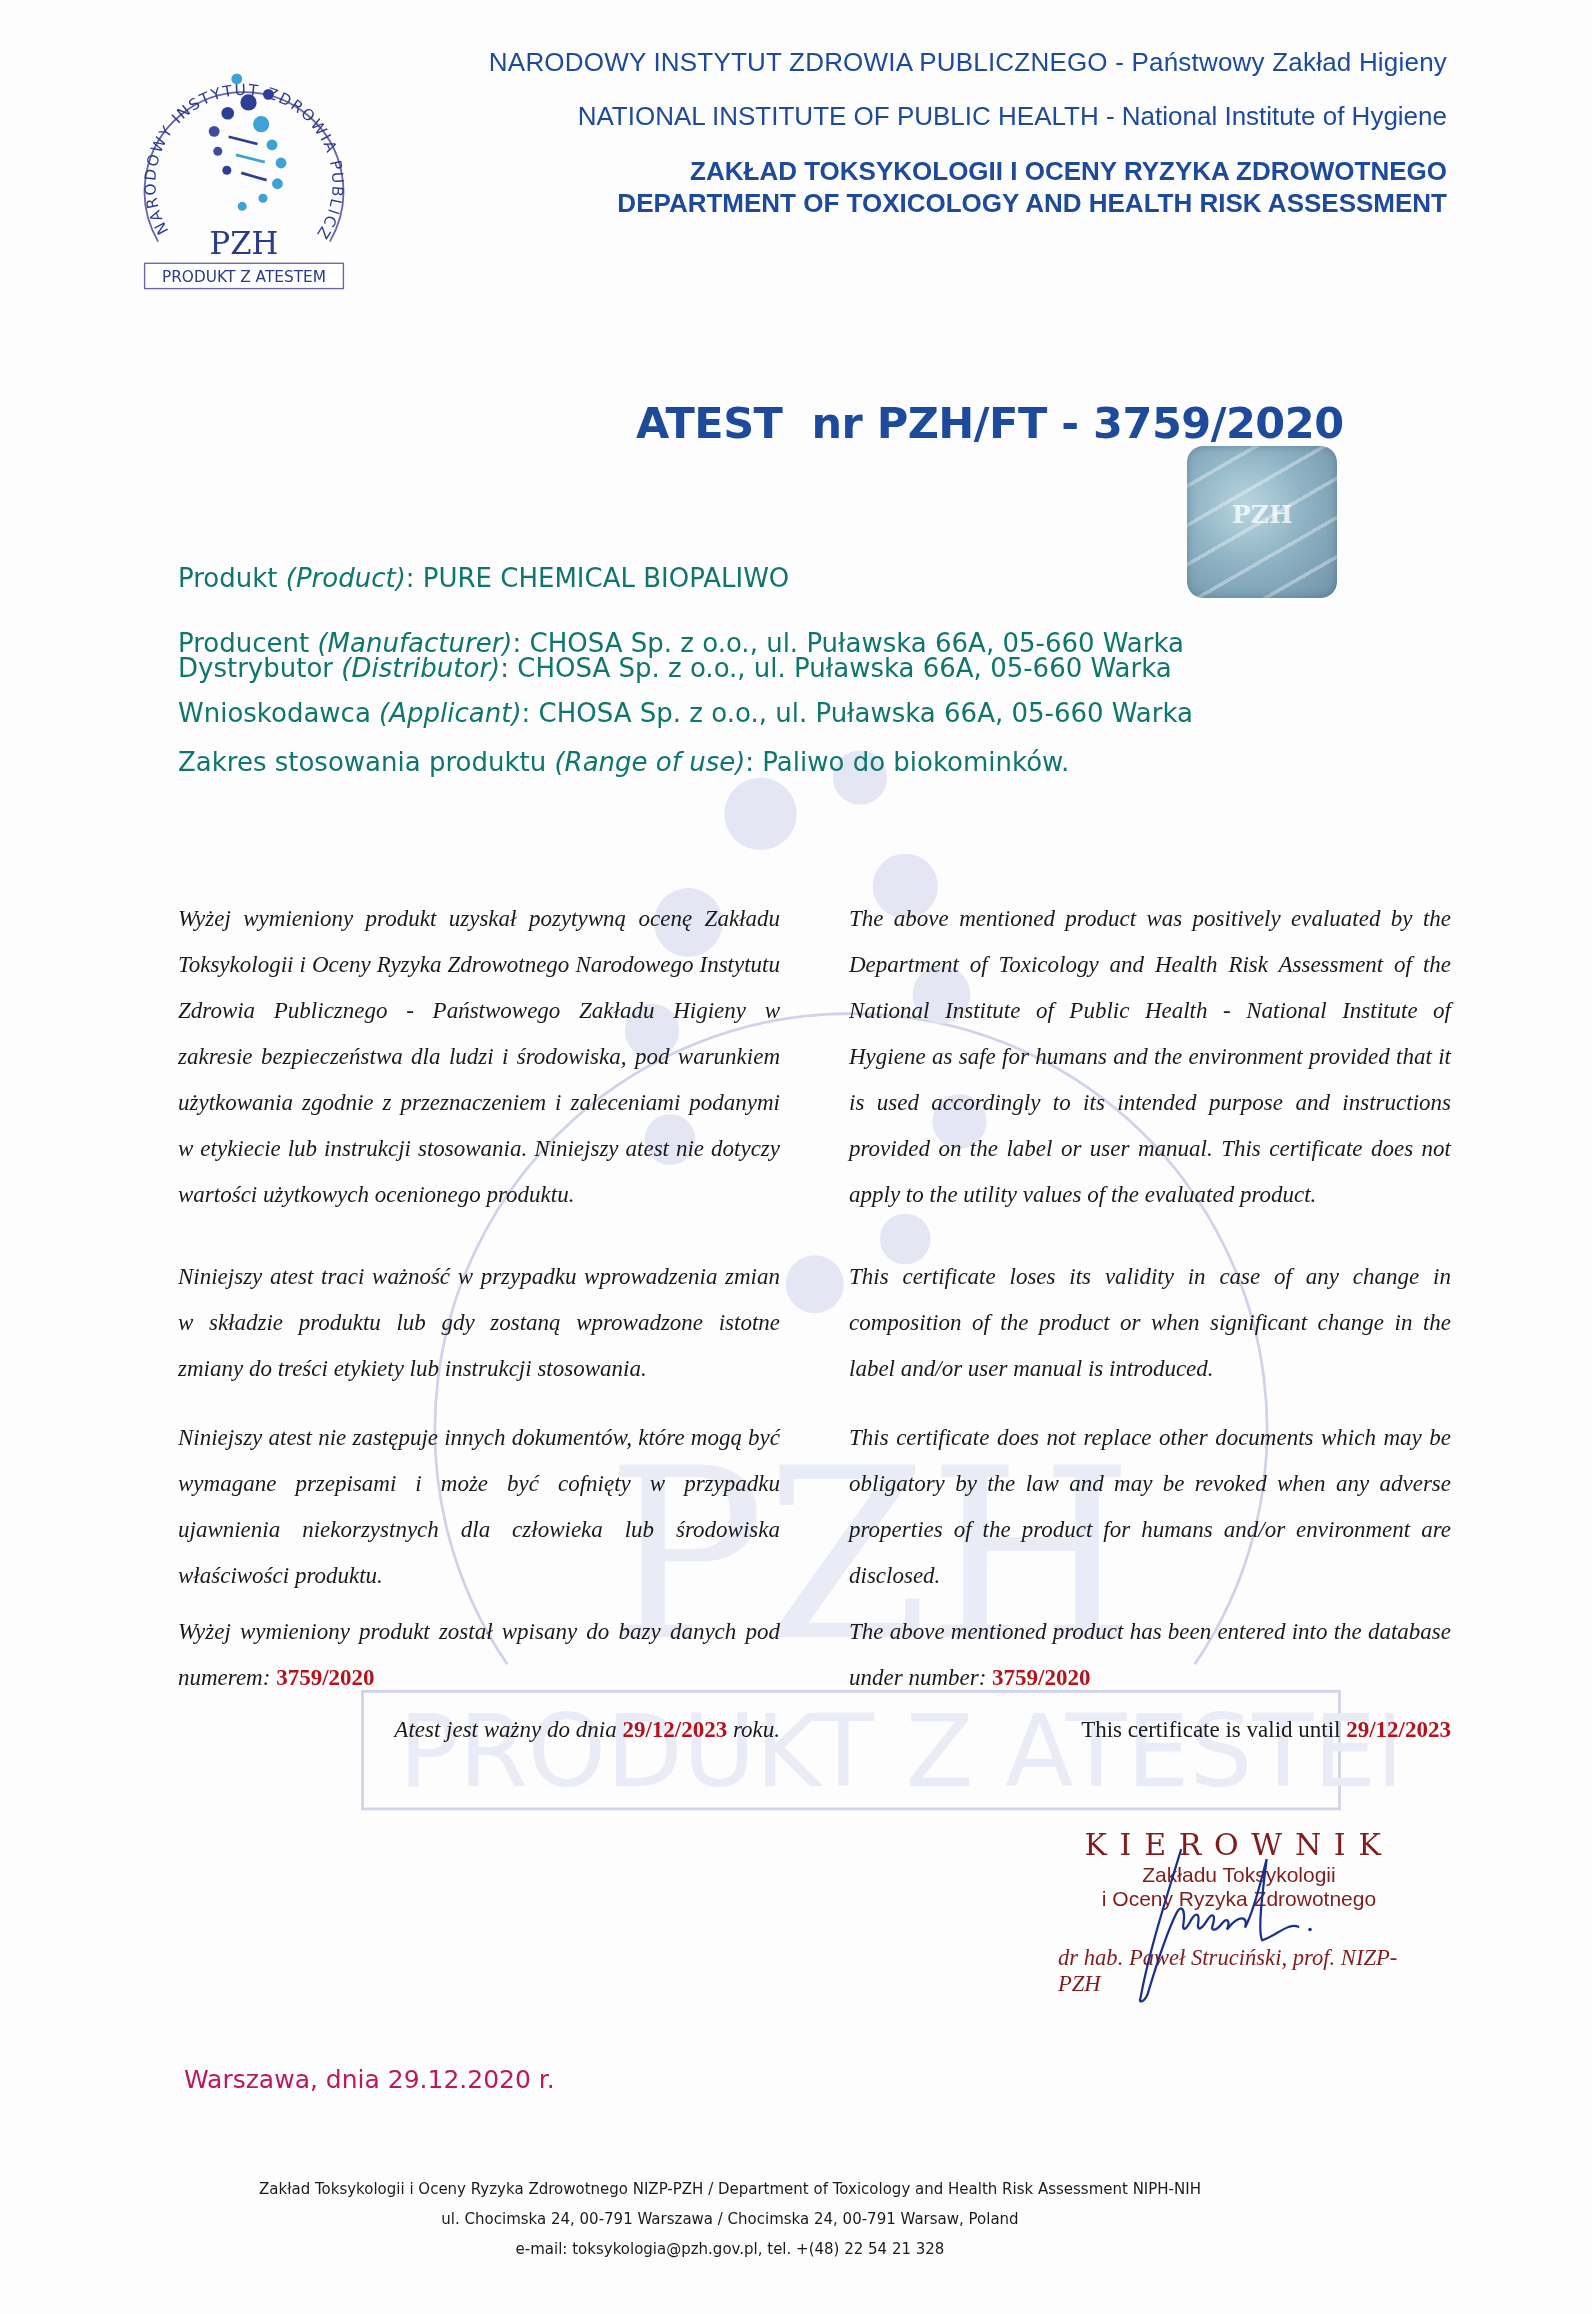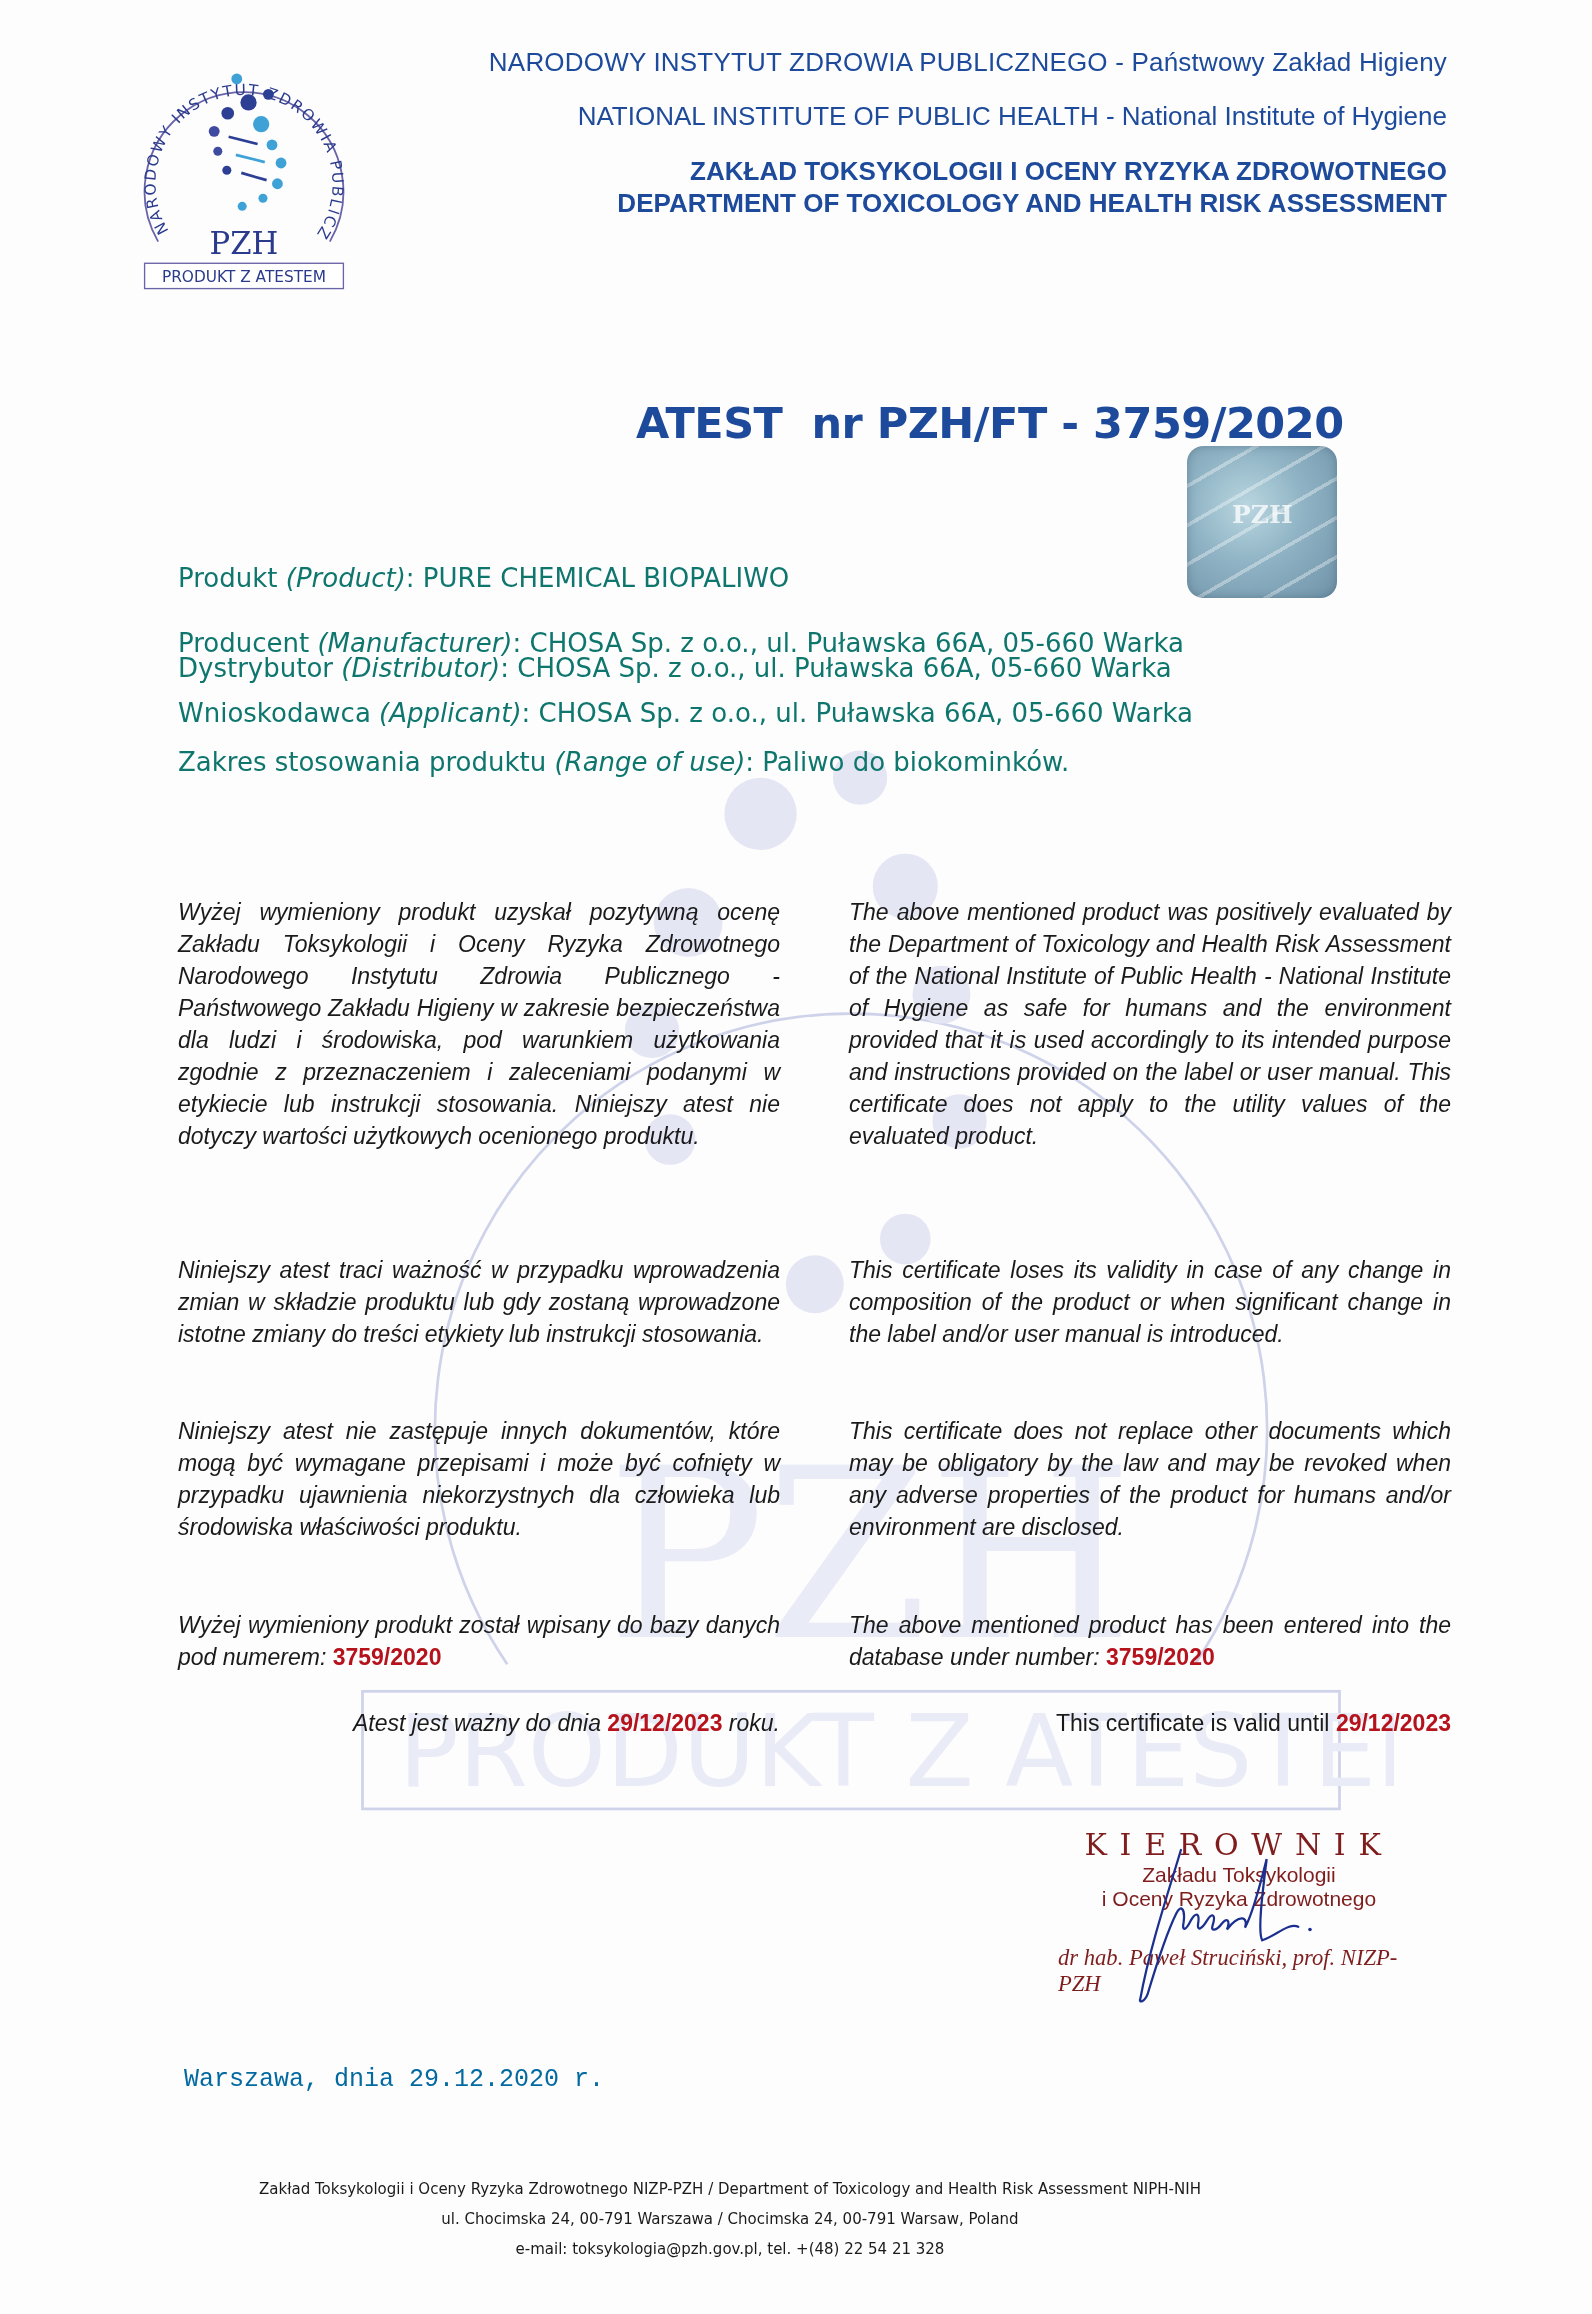--- a/index.html
+++ b/index.html
@@ -32,36 +32,36 @@
       repeating-linear-gradient(-30deg, rgba(255,255,255,0.35) 0 3.6px, transparent 3.6px 34px),
       radial-gradient(circle at 40% 40%, #b9d6e0 0%, #8fb3c4 45%, #6f92a8 100%);
     box-shadow: inset 0 0 9px rgba(40,70,90,0.35);
   }
   .holo-text { position: absolute; left: 45px; top: 54px; font-family: "DejaVu Serif", serif; font-size: 25px; color: rgba(255,255,255,0.75); font-weight: bold; }
 
   .info { left: 178px; font-size: 26px; font-family: "DejaVu Sans", sans-serif; color: #0f766e; white-space: nowrap; }
   .info .it { font-style: italic; }
   .row1 { top: 563px; } .row2 { top: 628px; } .row3 { top: 653px; } .row4 { top: 698px; } .row5 { top: 747px; }
 
-  .para { font-size: 23px; line-height: 32px; font-style: italic; text-align: justify; color: #1a1a1a; font-family: Liberation Sans, sans-serif; width: 602px; }
+  .para { font-size: 23px; line-height: 46px; font-style: italic; text-align: justify; color: #1a1a1a; font-family: Liberation Serif, serif; width: 602px; }
   .para .red { color: #b5121b; font-weight: bold; }
   .colL { left: 178px; }
   .colR { left: 849px; }
   .p1 { top: 896px; } .p2 { top: 1254px; } .p3 { top: 1415px; } .p4 { top: 1609px; } .p5 { top: 1707px; }
   .nojust { text-align: right; }
   .upright { font-style: normal; }
 
   
   .stamp { left: 1049px; top: 1827px; width: 380px; color: #7f1d1d; text-align: center; }
   .stamp .k { font-family: "DejaVu Serif", serif; font-size: 30px; letter-spacing: 12.7px; line-height: 36px; }
   .stamp .s { font-family: "Liberation Sans", sans-serif; font-size: 21px; line-height: 24.4px; }
   .stamp .n { font-family: "Liberation Serif", serif; font-style: italic; font-size: 22.6px; margin-top: 33px; text-align: left; padding-left: 9px; }
   .signature { left: 1095px; top: 1841px; width: 235px; height: 167px; }
 
-  .place { left: 184px; top: 2065px; font-size: 25px; color: #0369a1; font-family: Liberation Mono, monospace; }
+  .place { left: 184px; top: 2065px; font-size: 25px; color: #be185d; }
 
   .footer { left: 0; width: 1460px; text-align: center; font-size: 15px; color: #1a1a1a; font-family: "DejaVu Sans", sans-serif; }
   .f1 { top: 2180px; } .f2 { top: 2210px; } .f3 { top: 2240px; }
 </style>
 </head>
 <body>
 
 <svg class="watermark" viewBox="0 0 1200 1300">
   <g fill="none" stroke="#cfd3ea" stroke-width="3">
     <path d="M220 1120 A 460 460 0 1 1 980 1120"></path>

